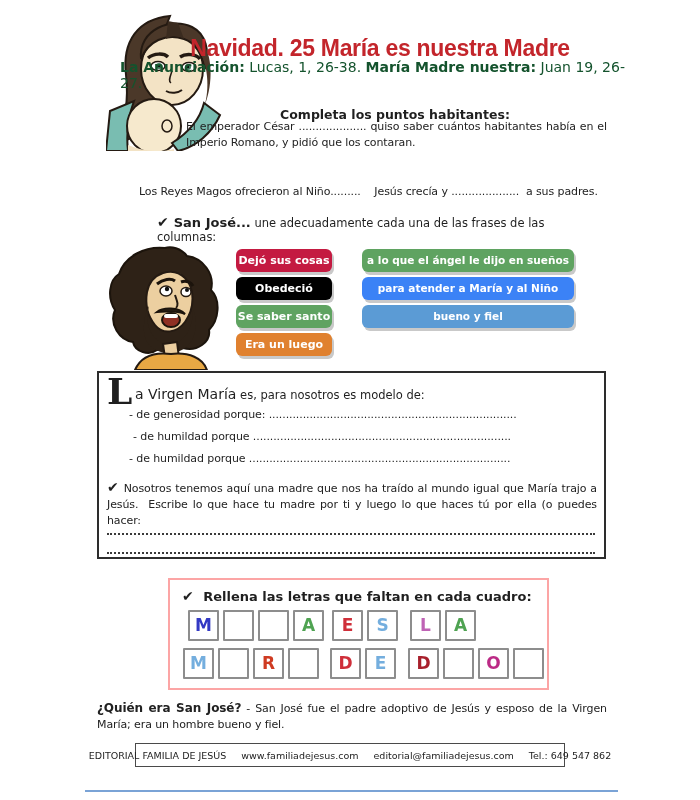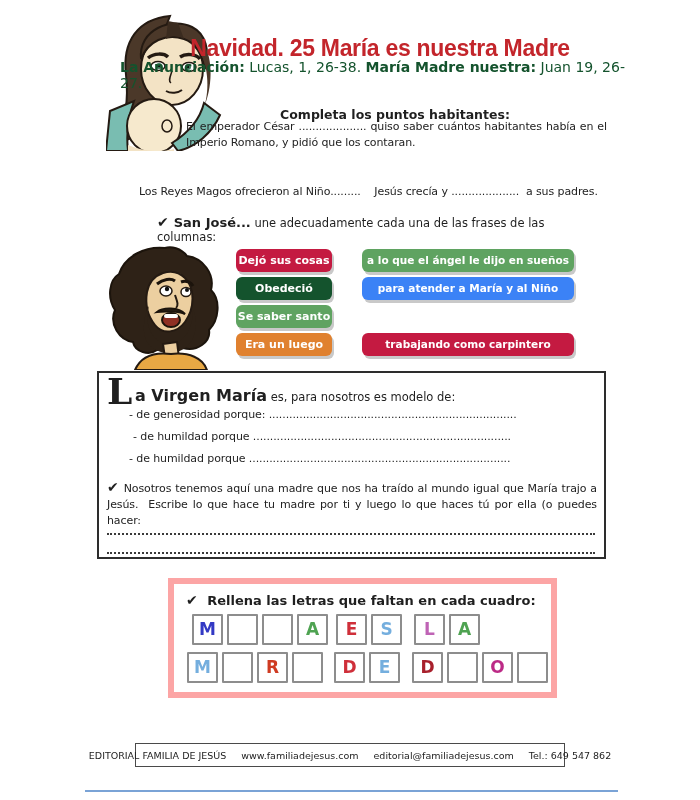--- a/index.html
+++ b/index.html
@@ -26,26 +26,26 @@
   .mbox{position:absolute;height:23px;line-height:23px;text-align:center;color:#fff;
         font-weight:700;font-size:11px;border-radius:6px;box-shadow:2px 3px 0 #c9c9c9;
         white-space:nowrap;overflow:hidden;}
   .mleft{left:236px;width:96px;}
   .mright{left:362px;width:212px;font-size:10.5px;}
 
   .box1{left:97px;top:371px;width:505px;height:184px;border:2px solid #2d2d2d;}
   .dropcap{position:absolute;left:8px;top:0px;font-size:36px;font-weight:700;line-height:1;
            font-family:"DejaVu Serif",serif;}
   .vm-head{position:absolute;left:36px;top:13px;font-size:11.5px;}
-  .vm-head b{font-size:16px;font-weight:700;}
+  .vm-head b{font-size:14px;font-weight:400;}
   .vm-item{position:absolute;left:30px;font-size:11px;letter-spacing:-0.1px;white-space:nowrap;}
   .checkpara{position:absolute;left:8px;top:104px;width:490px;text-align:justify;}
   .ansline{position:absolute;left:8px;width:488px;height:0;border-top:2px dotted #3a3a3a;}
 
-  .box2{left:168px;top:578px;width:377px;height:108px;border:6px solid #fca5a5;}
+  .box2{left:168px;top:578px;width:377px;height:108px;border:2px solid #fca5a5;}
   .rellena{position:absolute;left:12px;top:8px;font-size:13px;font-weight:700;}
   .lrow{position:absolute;left:0;width:100%;height:30px;}
   .lgroup{position:absolute;display:flex;gap:4px;}
   .sq{display:inline-block;width:27px;height:27px;border:2px solid #8d8d8d;background:#fff;
       text-align:center;line-height:27px;font-size:17px;font-weight:700;border-radius:1px;}
 
   .quien{left:97px;top:700px;width:510px;text-align:justify;}
   .quien b{font-size:12px;font-weight:700;}
 
   .footerbar{left:135px;top:743px;width:428px;height:22px;border:1px solid #4a4a4a;
@@ -109,27 +109,27 @@
     <circle cx="83" cy="44" r="2" fill="#111"></circle>
     <path d="M71,49 C73,55 75,59 72,62" stroke="#241a12" stroke-width="2" fill="none"></path>
     <ellipse cx="67" cy="74" rx="9" ry="7" fill="#8f3024" stroke="#1c140c" stroke-width="2"></ellipse>
     <rect x="60" y="68" width="14" height="4" rx="2" fill="#fff"></rect>
     <path d="M53,66 C59,61 75,61 81,68 C75,65 59,65 53,66 Z" fill="#2e2217" stroke="#1c140c" stroke-width="2"></path>
     <path d="M59,98 L61,112 L75,112 L73,96 Z" fill="#eccfa0" stroke="#241a12" stroke-width="2"></path>
     <path d="M31,124 C37,110 51,106 67,108 C85,106 99,112 103,124 Z" fill="#e8a844" stroke="#241a12" stroke-width="2"></path>
   </svg>
 
   <div class="mbox mleft" style="top: 249px; background-color: rgb(196, 26, 65);">Dejó sus cosas</div>
-  <div class="mbox mleft" style="top: 277px; background-color: #14532d;">Obedeció</div>
+  <div class="mbox mleft" style="top: 277px; background-color: #000000;">Obedeció</div>
   <div class="mbox mleft" style="top: 305px; background-color: rgb(95, 163, 97);">Se saber santo</div>
   <div class="mbox mleft" style="top: 333px; background-color: rgb(224, 129, 47);">Era un luego</div>
 
   <div class="mbox mright" style="top: 249px; background-color: rgb(95, 163, 97);">a lo que el ángel le dijo en sueños</div>
   <div class="mbox mright" style="top: 277px; background-color: #3b82f6;">para atender a María y al Niño</div>
-  <div class="mbox mright" style="top: 333px; background-color: rgb(196, 26, 65);">trabajando como carpintero</div>
+  <div class="mbox mright" style="top: 305px; background-color: rgb(91, 155, 213);">bueno y fiel</div>
 
   <div class="abs box1">
     <span class="dropcap">L</span>
     <p class="vm-head">
       <b>a Virgen María</b><span> es, para nosotros es modelo de:</span>
     </p>
     <p class="vm-item" style="top:35px">- de generosidad porque: .........................................................................</p>
     <p class="vm-item" style="top:57px;left:34px">- de humildad porque ............................................................................</p>
     <p class="vm-item" style="top:79px">- de humildad porque .............................................................................</p>
     <p class="checkpara body-txt">
@@ -172,20 +172,23 @@
       </div>
       <div class="lgroup" style="left:238px">
         <span class="sq" style="color: rgb(168, 32, 44);">D</span>
         <span class="sq"></span>
         <span class="sq" style="color: rgb(188, 42, 134);">O</span>
         <span class="sq"></span>
       </div>
     </div>
   </div>
 
+  <p class="abs body-txt quien">
+    <b>¿Quién era San José?</b><span> - San José fue el padre adoptivo de Jesús y esposo de la Virgen María; era un hombre bueno y fiel.</span>
+  </p>
 
   <div class="abs footerbar">
     <span>EDITORIAL FAMILIA DE JESÚS</span>
     <span>www.familiadejesus.com</span>
     <span>editorial@familiadejesus.com</span>
     <span>Tel.: 649 547 862</span>
   </div>
 
   <div class="abs bottom-rule" style="background-color: rgb(122, 163, 214);"></div>
 </div>

